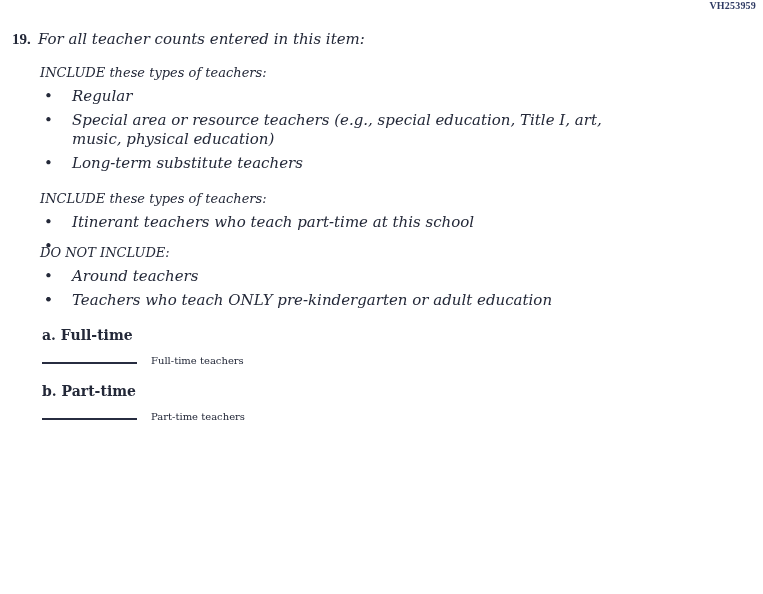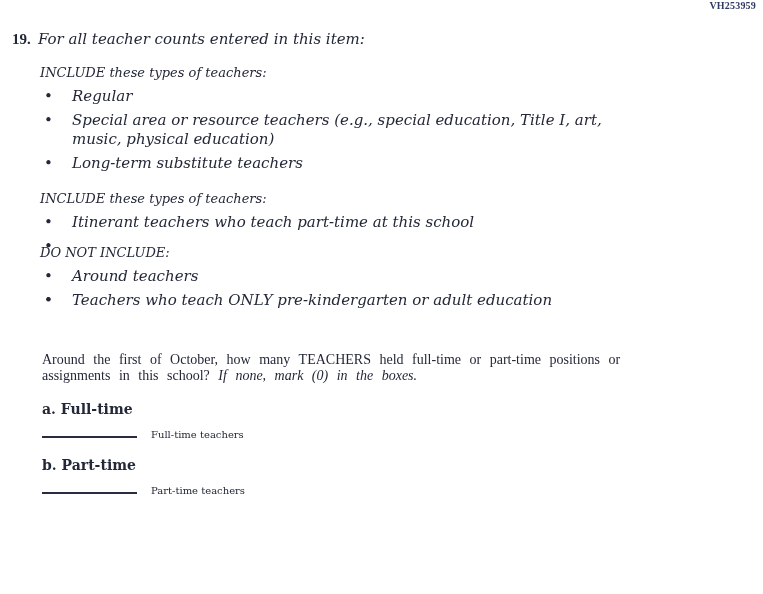--- a/index.html
+++ b/index.html
@@ -119,24 +119,20 @@
     <li><span class="dot">•</span></li>
   </ul>
 
   <div class="sec-heading mt-h3">DO NOT INCLUDE:</div>
   <ul class="bullets">
     <li><span class="dot">•</span><span>Around teachers</span></li>
     <li><span class="dot">•</span></li>
     <li><span class="dot">•</span><span>Teachers who teach ONLY pre-kindergarten or adult education</span></li>
   </ul>
 
-  <div class="question">
-    <div>Around the first of October, how many TEACHERS held full-time or part-time positions or</div>
-    <div><span>assignments in this school? </span><span class="q-italic">If none, mark (0) in the boxes.</span></div>
-  </div>
 
   <div class="field-label">a. Full-time</div>
   <div class="blank-row">
     <span class="blank"></span><span>Full-time teachers</span>
   </div>
 
   <div class="field-label" style="margin-top:12px;">b. Part-time</div>
   <div class="blank-row">
     <span class="blank"></span><span>Part-time teachers</span>
   </div>

